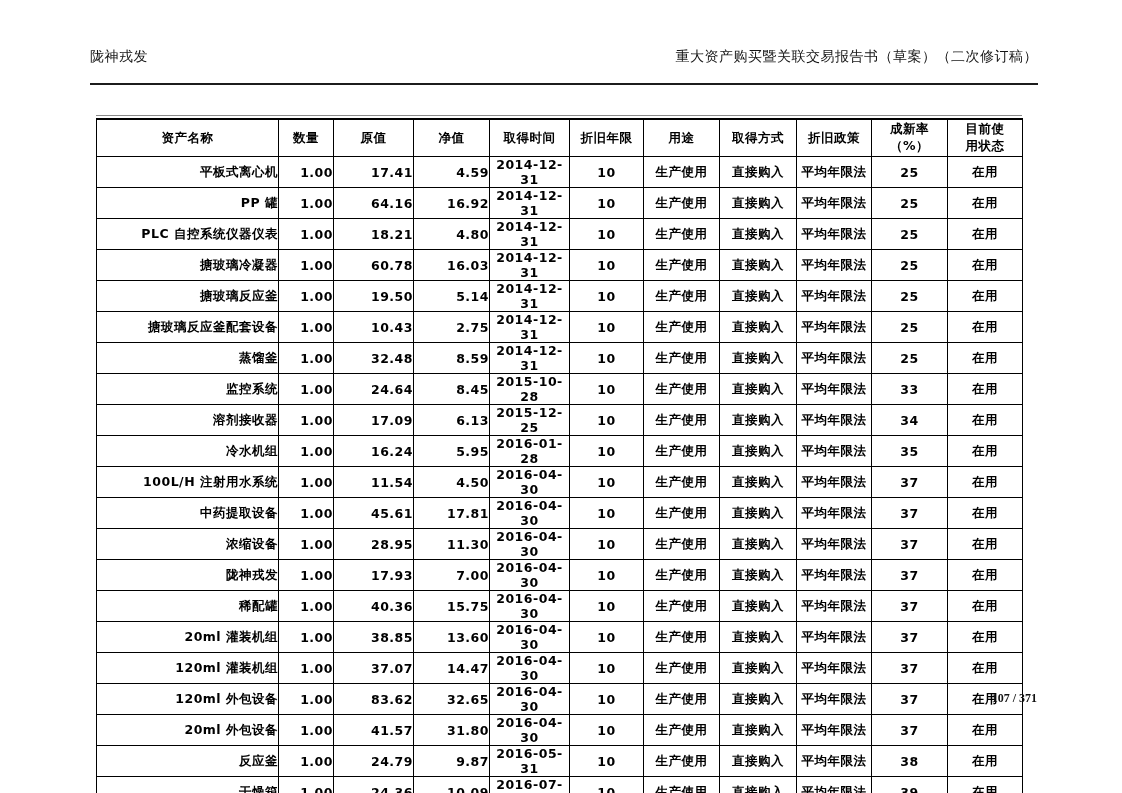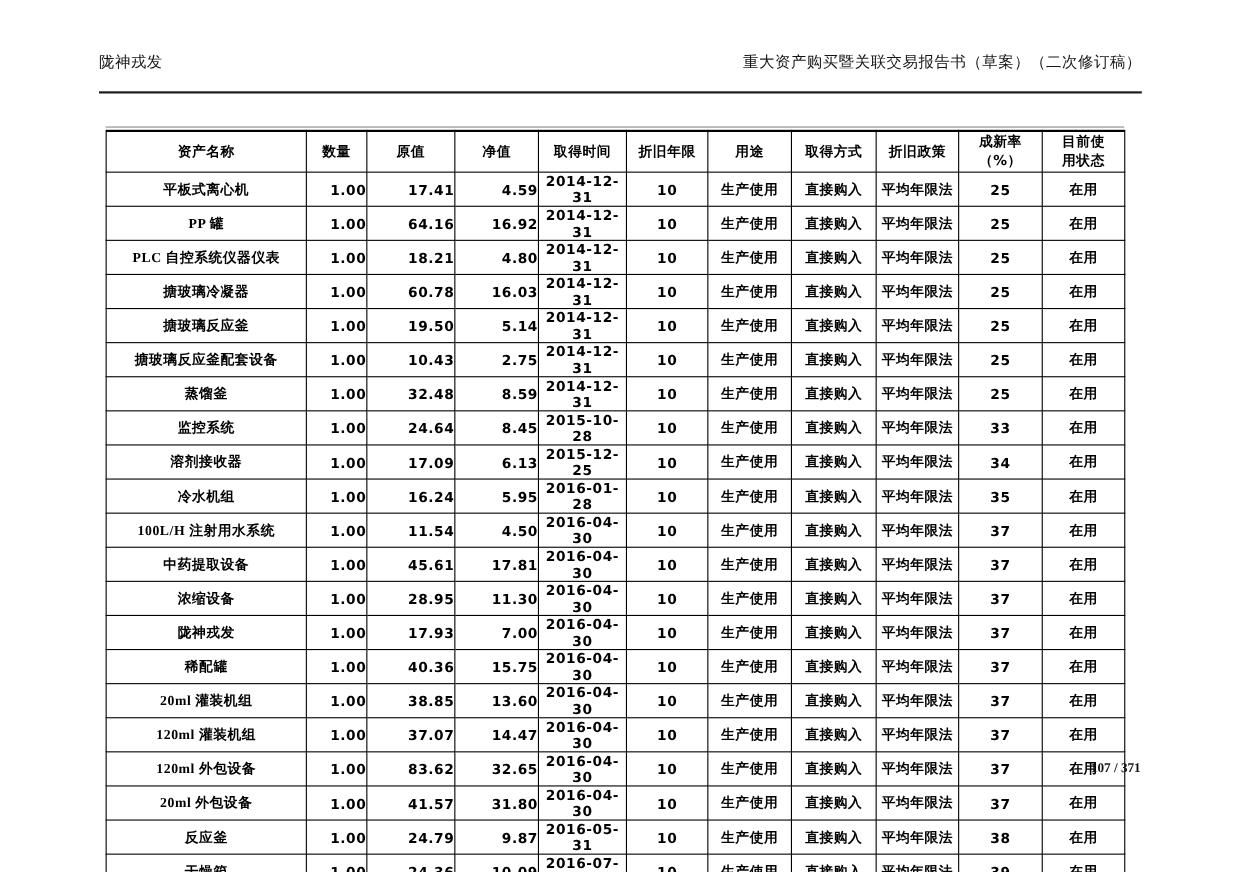--- a/index.html
+++ b/index.html
@@ -74,21 +74,21 @@
     height: 36px;
     text-align: center;
     vertical-align: middle;
     border-bottom: 1.5px solid #000;
     line-height: 1.35;
   }
   table.assets td {
     height: 22.7px;
     vertical-align: middle;
   }
-  td.c-left   { text-align: center;   padding-left: 9px; font-family: Liberation Serif, serif;  }
+  td.c-left   { text-align: right;   padding-left: 9px;  }
   td.c-right  { text-align: right;  padding-right: 11px; }
   td.c-center { text-align: center; }
 
   
   .page-footer {
     position: absolute;
     right: 85px;
     top: 691px;
     font-family: "Liberation Serif", serif;
     font-size: 12px;

